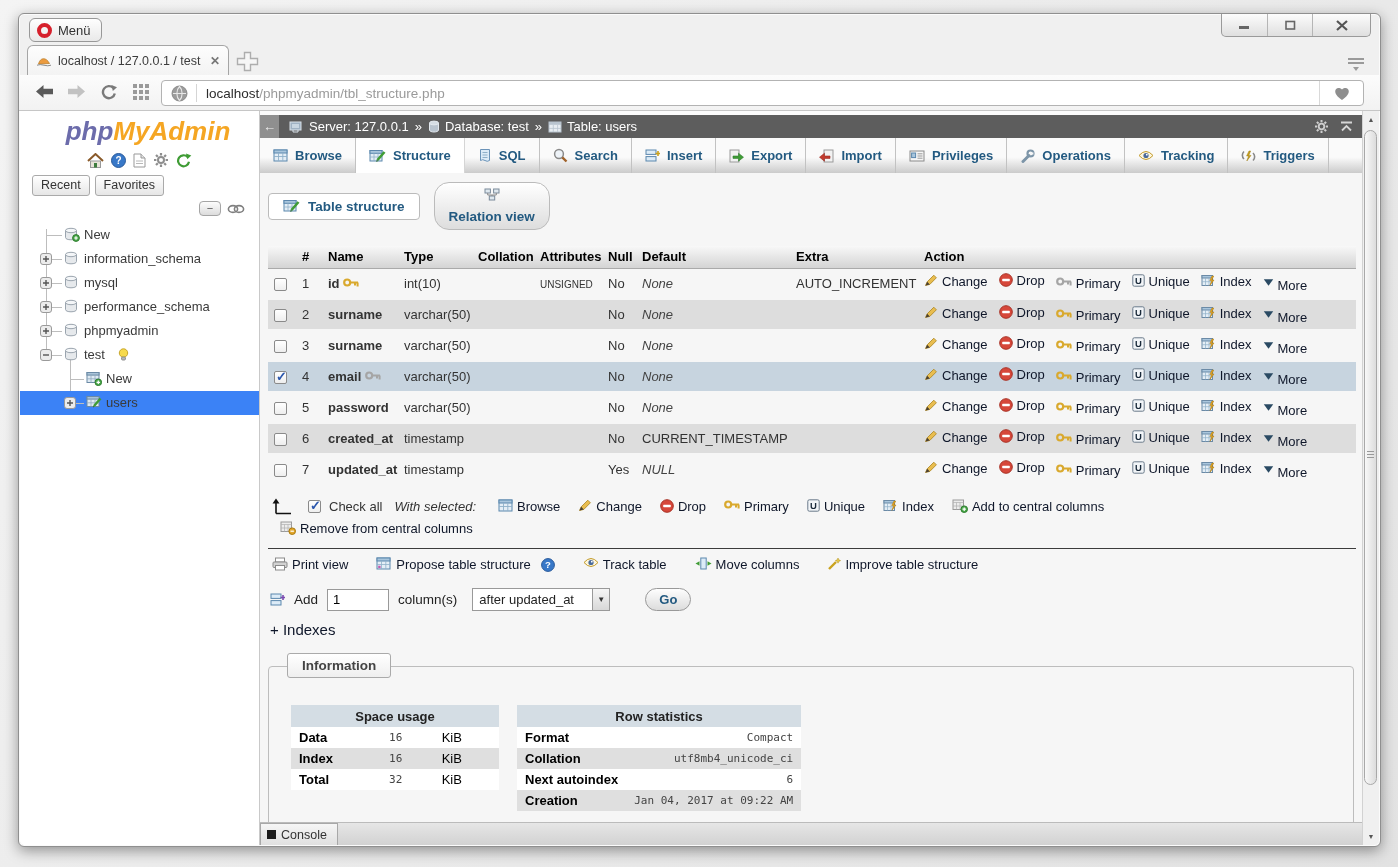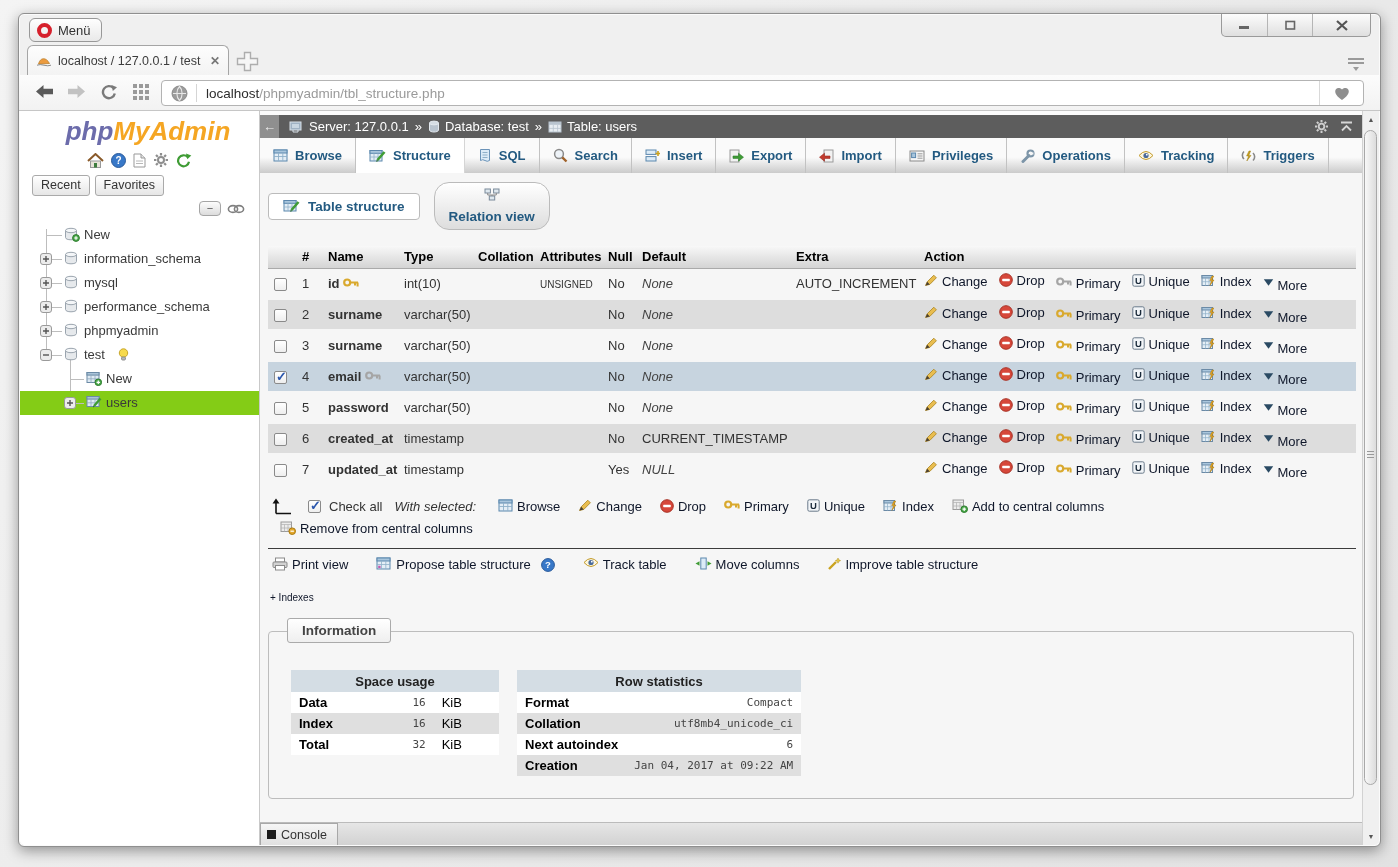--- a/index.html
+++ b/index.html
@@ -35,21 +35,21 @@
 .logo { text-align:center; margin-top:5px; font-size:26px; font-weight:bold; font-style:italic; }
 .logo .p1 { color:#6c6cab;margin-left:17px; }
 .logo .p2 { color:#f5a623; }
 .side-icons { display:flex; justify-content:center; gap:7px; margin-top:5px; align-items:center; }
 .side-btns { margin:7px 0 0 12px; display:flex; gap:5px; }
 .sbtn { border:1px solid #aaa; border-radius:3px; background:linear-gradient(#fff,#e6e6e6); font-size:12.5px; color:#333; padding:2px 8px 3px; }
 .collapse-row { display:flex; justify-content:flex-end; gap:6px; margin:5px 14px 0 0; align-items:center; }
 .mini-btn { width:22px; height:15px; border:1px solid #a5a5a5; border-radius:4px; background:linear-gradient(#fdfdfd,#dcdcdc); color:#555; font-size:11px; line-height:12px; text-align:center; }
 .tree { margin-top:7px; position:relative; }
 .trow { height:24px; display:flex; align-items:center; position:relative; color:#3a3a3a; }
-.trow.sel { background:#84cc16; }
+.trow.sel { background:#3b82f6; }
 .trow .exp { position:absolute; left:20px; top:6px; }
 .trow .exp2 { position:absolute; left:44px; top:6px; }
 .trow .tico { position:absolute; top:4px; }
 .trow .tlabel { position:absolute; top:4px; white-space:nowrap; }
 .vline { position:absolute; width:1px; background:#bdbdbd; }
 .hstub { position:absolute; height:1px; background:#bdbdbd; }
 
 .main { flex:1; position:relative; background:#f6f6f6; border-top:4px solid #fbfbfb; min-width:0; }
 .crumbbar { position:absolute; left:0; top:0; right:0; height:23px; background:#5d5d5d; color:#fff; font-size:13px; display:flex; align-items:center; }
 .crumb-back { width:19px; height:23px; background:#8f8f8f; color:#efefef; display:flex; align-items:center; justify-content:center; font-size:13px; margin-right:10px; }
@@ -83,34 +83,34 @@
 .withsel { font-style:italic; margin:0 14px 0 4px; }
 .selrow2 { margin-top:6px; padding-left:12px; font-size:13px; }
 .hrline { border:none; border-top:1px solid #3c3c3c; width:1088px; margin:10px 0 0; }
 .toolsrow { display:flex; gap:28px; margin-top:8px; font-size:13px; align-items:center; padding-left:4px; }
 .addrow { display:flex; align-items:center; gap:9px; margin-top:16px; font-size:13.5px; color:#222; padding-left:2px; }
 .addinput { width:62px; height:22px; border:1px solid #999; padding:0 5px; font-size:13px; font-family:inherit; background:#fff; }
 .selbox { width:138px; height:23px; border:1px solid #999; background:#fff; display:flex; align-items:center; font-size:13px; margin-left:6px; }
 .selbox .sval { flex:1; padding-left:6px; white-space:nowrap; }
 .selbox .sarr { width:17px; align-self:stretch; background:linear-gradient(#f6f6f6,#d8d8d8); border-left:1px solid #999; display:flex; align-items:center; justify-content:center; font-size:8px; color:#333; }
 .gobtn { border:1px solid #999; border-radius:12px; background:linear-gradient(#fefefe,#dcdcdc); font-size:13px; font-weight:bold; color:#235a81; padding:3px 13px; margin-left:26px; }
-.idxlink { margin-top:20px; font-size:10px; padding-left:2px; }
+.idxlink { margin-top:10px; font-size:15px; padding-left:2px; }
 
 .infoset { position:relative; margin-top:28px; width:1086px; height:168px; border:1px solid #bdbdbd; border-radius:4px; }
 .legendbox { position:absolute; left:18px; top:-14px; background:linear-gradient(#fff,#efefef); border:1px solid #aaa; border-radius:3px; padding:4px 14px; font-size:13.5px; font-weight:bold; color:#444; }
 .itable { position:absolute; top:38px; border-collapse:collapse; font-size:13px; }
 .itable.t1 { left:22px; width:208px; }
 .itable.t2 { left:248px; width:250px; }
 .itable th.ihead { background:#d4dde4; font-weight:bold; text-align:center; padding:3px 4px; height:22px; color:#222; }
 .itable td,.itable th.rl { padding:2px 8px; height:21px; white-space:nowrap;margin-left:44px; }
 .itable th.rl { text-align:left; color:#000; }
 .itable tr.alt { background:#dfdfdf; }
 .itable tr.w { background:#fff; }
 .mono { font-family:"DejaVu Sans Mono",monospace; font-size:11px; color:#444; }
-.numcell { text-align:right; }
+.numcell { }
 .valcell { text-align:right; }
 
 .consolebar { position:absolute; left:0; bottom:0; right:0; height:23px; background:linear-gradient(#e6e6e6,#d2d2d2); border-top:1px solid #bbb; }
 .console-tab { position:absolute; left:0; bottom:0; height:22px; background:linear-gradient(#f6f6f6,#e0e0e0); border:1px solid #a8a8a8; border-bottom:none; display:flex; align-items:center; gap:5px; padding:0 10px 0 6px; font-size:12.5px; color:#333; }
 .csq { width:9px; height:9px; background:#1d1d1d; }
 
 .vscroll { width:17px; background:#f0f0f0; border-left:1px solid #d2d2d2; position:relative; }
 .sarrow { position:absolute; left:0; width:16px; height:17px; display:flex; align-items:center; justify-content:center; font-size:7px; color:#555; }
 .sarrow.up { top:0; }
 .sarrow.down { bottom:0; }
@@ -1026,20 +1026,37 @@
                   <path d="M12.5 4.3 v4.4 l4 -2.2 z" fill="#3f9c35"></path>
                 </svg>
               </span>Move columns</a>
             <a class="alink" href="#"><span class="ic">
                 <svg width="14" height="14" viewBox="0 0 14 14">
                   <path d="M2 12 L9 5" stroke="#caa21e" stroke-width="2.4"></path>
                   <path d="M11 1 l.8 1.8 1.8.8 -1.8.8 -.8 1.8 -.8 -1.8 -1.8 -.8 1.8 -.8 z" fill="#e8c840" stroke="#b09020" stroke-width=".5"></path>
                 </svg>
               </span>Improve table structure</a>
           </div>
+        <div class="addrow">
+          <span class="ic" id="i-insadd">
+              <svg width="15" height="13" viewBox="0 0 15 13">
+                <rect x="1" y="1" width="10" height="4.4" fill="#dcebf7" stroke="#5b87ad"></rect>
+                <rect x="1" y="7.6" width="10" height="4.4" fill="#dcebf7" stroke="#5b87ad"></rect>
+                <path d="M13 2 v5 M10.5 4.5 h5" stroke="#7a4ab0" stroke-width="1.6"></path>
+              </svg>
+            </span>
+          <span>Add</span>
+          <input class="addinput" value="1" style="">
+          <span>column(s)</span>
+          <span class="selbox">
+            <span class="sval">after updated_at</span>
+            <span class="sarr">▼</span>
+          </span>
+          <span class="gobtn">Go</span>
+        </div>
         <div class="idxlink"><a class="alink" href="#">+ Indexes</a></div>
         <div class="infoset">
           <div class="legendbox">Information</div>
           <table class="itable t1" id="spacetable">
               <tbody>
                 <tr>
                   <th class="ihead" colspan="3">Space usage</th>
                 </tr>
                 <tr class="w">
                   <th class="rl">Data</th>

